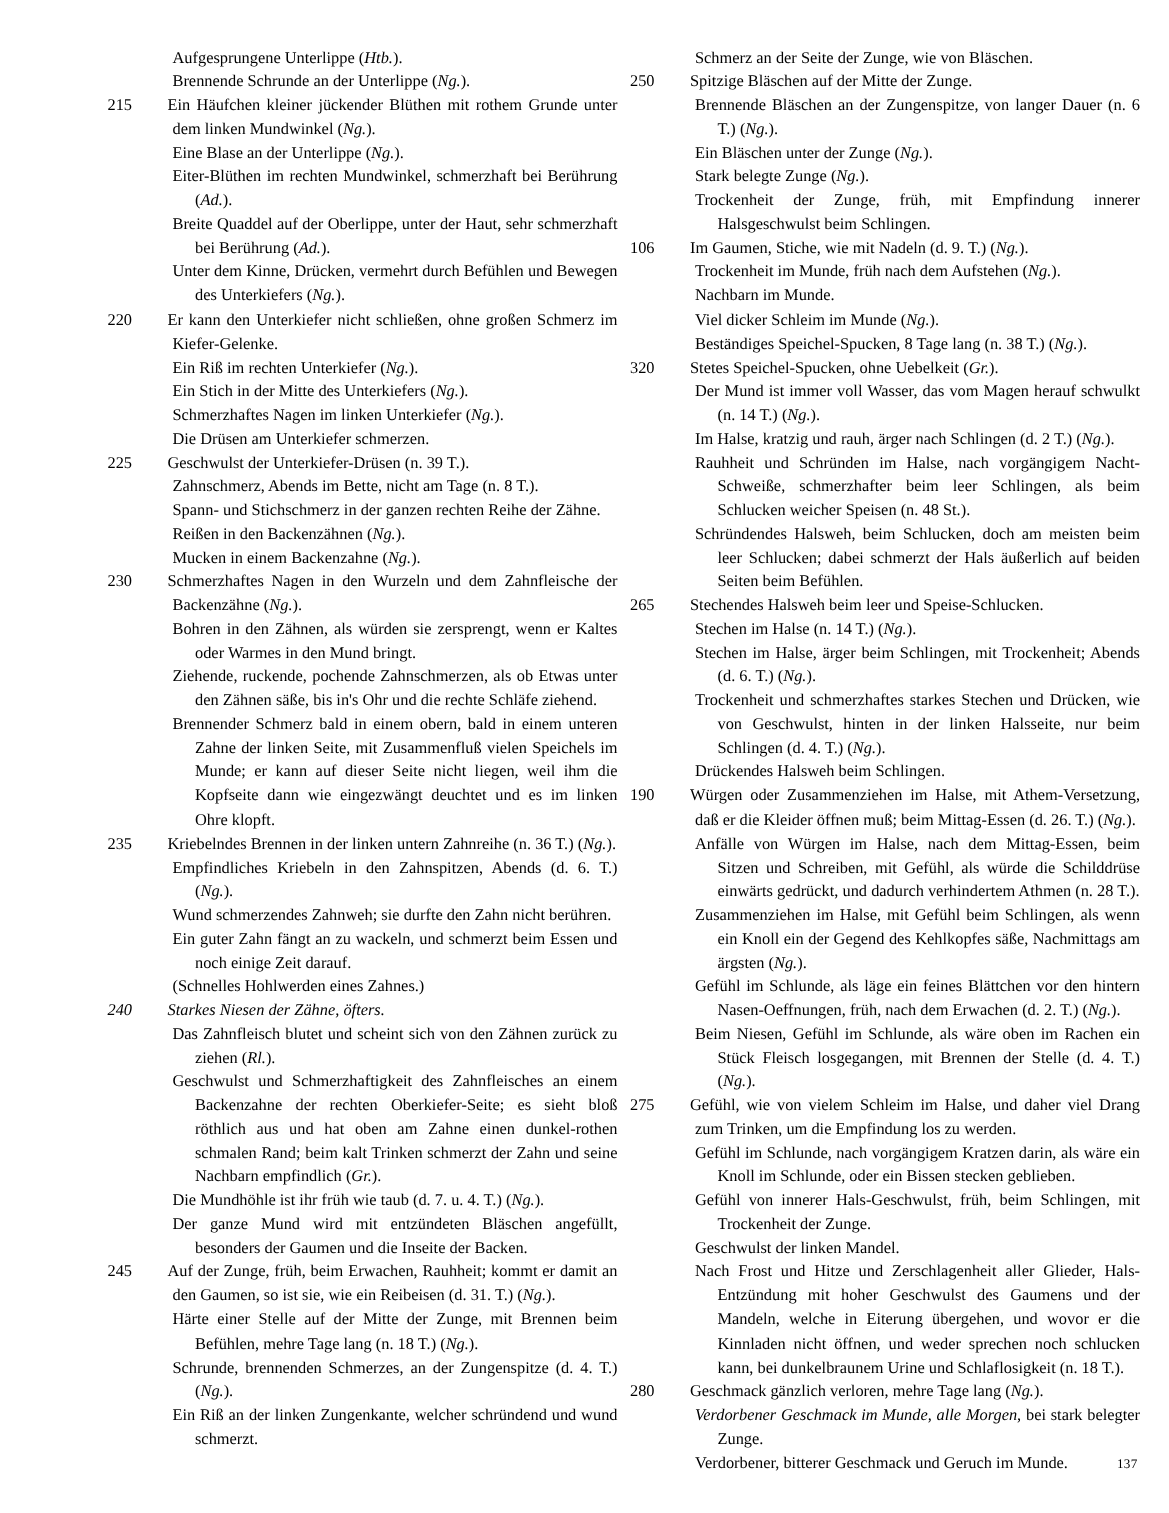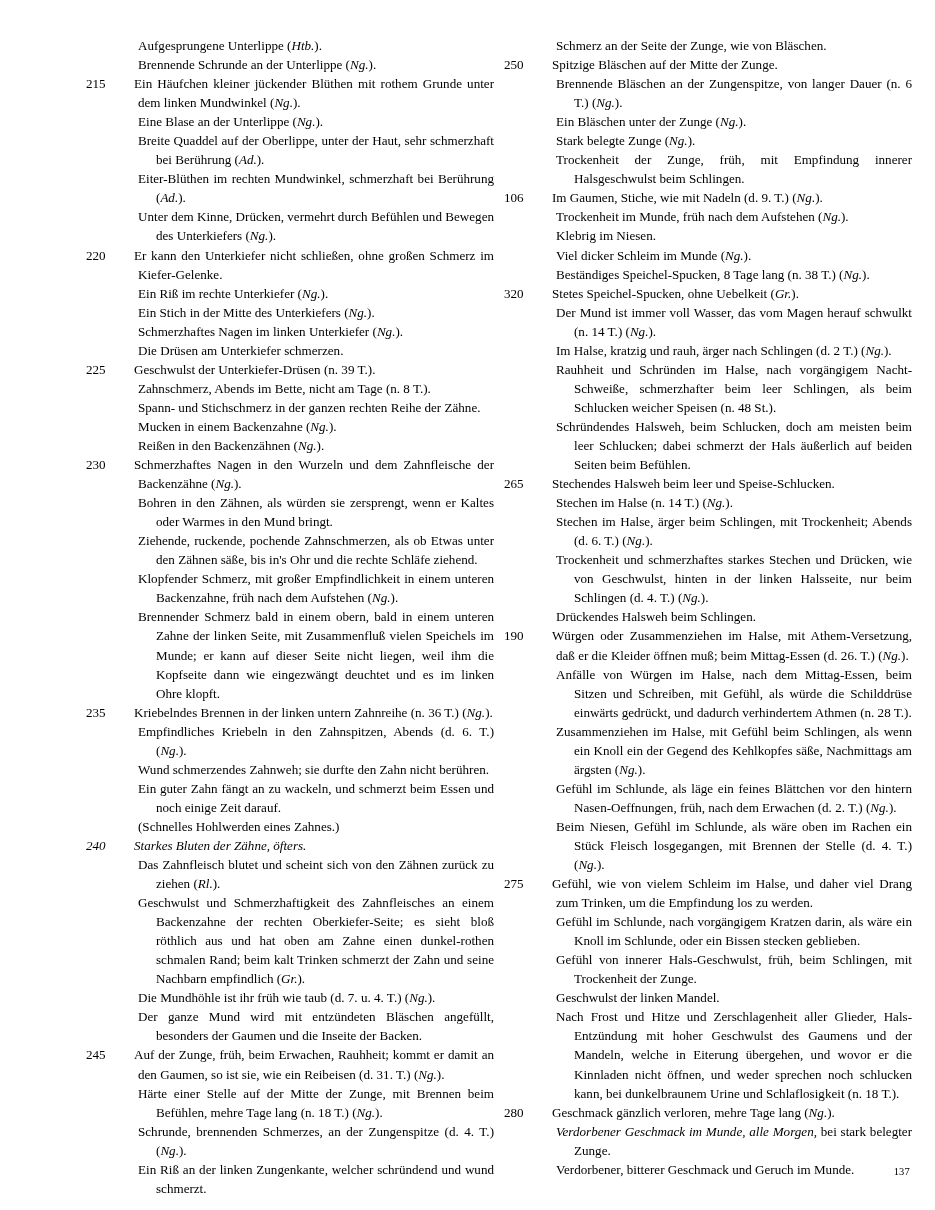--- a/index.html
+++ b/index.html
@@ -73,63 +73,62 @@
 </head>
 <body>
 
 <div class="page">
   <div class="columns">
     <div class="column" id="col-0">
         <p class="entry plain"><span>Aufgesprungene Unterlippe (</span><span class="it">Htb.</span><span>).</span></p>
         <p class="entry plain"><span>Brennende Schrunde an der Unterlippe (</span><span class="it">Ng.</span><span>).</span></p>
         <p class="entry numbered"><span class="num">215</span><span>Ein Häufchen kleiner jückender Blüthen mit rothem Grunde unter dem linken Mundwinkel (</span><span class="it">Ng.</span><span>).</span></p>
         <p class="entry plain"><span>Eine Blase an der Unterlippe (</span><span class="it">Ng.</span><span>).</span></p>
+        <p class="entry plain"><span>Eiter-Blüthen im rechten Mundwinkel, schmerzhaft bei Berührung (</span><span class="it">Ad.</span><span>).</span></p>
         <p class="entry plain"><span>Breite Quaddel auf der Oberlippe, unter der Haut, sehr schmerzhaft bei Berührung (</span><span class="it">Ad.</span><span>).</span></p>
-        <p class="entry plain"><span>Eiter-Blüthen im rechten Mundwinkel, schmerzhaft bei Berührung (</span><span class="it">Ad.</span><span>).</span></p>
         <p class="entry plain"><span>Unter dem Kinne, Drücken, vermehrt durch Befühlen und Bewegen des Unterkiefers (</span><span class="it">Ng.</span><span>).</span></p>
         <p class="entry numbered"><span class="num">220</span><span>Er kann den Unterkiefer nicht schließen, ohne großen Schmerz im Kiefer-Gelenke.</span></p>
-        <p class="entry plain"><span>Ein Riß im rechte Unterkiefer (</span><span class="it">Ng.</span><span>).</span></p>
+        <p class="entry plain"><span>Ein Riß im rechten Unterkiefer (</span><span class="it">Ng.</span><span>).</span></p>
         <p class="entry plain"><span>Ein Stich in der Mitte des Unterkiefers (</span><span class="it">Ng.</span><span>).</span></p>
         <p class="entry plain"><span>Schmerzhaftes Nagen im linken Unterkiefer (</span><span class="it">Ng.</span><span>).</span></p>
         <p class="entry plain"><span>Die Drüsen am Unterkiefer schmerzen.</span></p>
         <p class="entry numbered"><span class="num">225</span><span>Geschwulst der Unterkiefer-Drüsen (n. 39 T.).</span></p>
         <p class="entry plain"><span>Zahnschmerz, Abends im Bette, nicht am Tage (n. 8 T.).</span></p>
         <p class="entry plain"><span>Spann- und Stichschmerz in der ganzen rechten Reihe der Zähne.</span></p>
+        <p class="entry plain"><span>Reißen in den Backenzähnen (</span><span class="it">Ng.</span><span>).</span></p>
         <p class="entry plain"><span>Mucken in einem Backenzahne (</span><span class="it">Ng.</span><span>).</span></p>
-        <p class="entry plain"><span>Reißen in den Backenzähnen (</span><span class="it">Ng.</span><span>).</span></p>
         <p class="entry numbered"><span class="num">230</span><span>Schmerzhaftes Nagen in den Wurzeln und dem Zahnfleische der Backenzähne (</span><span class="it">Ng.</span><span>).</span></p>
         <p class="entry plain"><span>Bohren in den Zähnen, als würden sie zersprengt, wenn er Kaltes oder Warmes in den Mund bringt.</span></p>
         <p class="entry plain"><span>Ziehende, ruckende, pochende Zahnschmerzen, als ob Etwas unter den Zähnen säße, bis in's Ohr und die rechte Schläfe ziehend.</span></p>
-        <p class="entry plain"><span>Klopfender Schmerz, mit großer Empfindlichkeit in einem unteren Backenzahne, früh nach dem Aufstehen (</span><span class="it">Ng.</span><span>).</span></p>
         <p class="entry plain"><span>Brennender Schmerz bald in einem obern, bald in einem unteren Zahne der linken Seite, mit Zusammenfluß vielen Speichels im Munde; er kann auf dieser Seite nicht liegen, weil ihm die Kopfseite dann wie eingezwängt deuchtet und es im linken Ohre klopft.</span></p>
         <p class="entry numbered"><span class="num">235</span><span>Kriebelndes Brennen in der linken untern Zahnreihe (n. 36 T.) (</span><span class="it">Ng.</span><span>).</span></p>
         <p class="entry plain"><span>Empfindliches Kriebeln in den Zahnspitzen, Abends (d. 6. T.) (</span><span class="it">Ng.</span><span>).</span></p>
         <p class="entry plain"><span>Wund schmerzendes Zahnweh; sie durfte den Zahn nicht berühren.</span></p>
         <p class="entry plain"><span>Ein guter Zahn fängt an zu wackeln, und schmerzt beim Essen und noch einige Zeit darauf.</span></p>
         <p class="entry plain"><span>(Schnelles Hohlwerden eines Zahnes.)</span></p>
-        <p class="entry numbered italic-entry"><span class="num">240</span><span>Starkes Bluten der Zähne, öfters.</span></p>
+        <p class="entry numbered italic-entry"><span class="num">240</span><span>Starkes Niesen der Zähne, öfters.</span></p>
         <p class="entry plain"><span>Das Zahnfleisch blutet und scheint sich von den Zähnen zurück zu ziehen (</span><span class="it">Rl.</span><span>).</span></p>
         <p class="entry plain"><span>Geschwulst und Schmerzhaftigkeit des Zahnfleisches an einem Backenzahne der rechten Oberkiefer-Seite; es sieht bloß röthlich aus und hat oben am Zahne einen dunkel-rothen schmalen Rand; beim kalt Trinken schmerzt der Zahn und seine Nachbarn empfindlich (</span><span class="it">Gr.</span><span>).</span></p>
         <p class="entry plain"><span>Die Mundhöhle ist ihr früh wie taub (d. 7. u. 4. T.) (</span><span class="it">Ng.</span><span>).</span></p>
         <p class="entry plain"><span>Der ganze Mund wird mit entzündeten Bläschen angefüllt, besonders der Gaumen und die Inseite der Backen.</span></p>
         <p class="entry numbered"><span class="num">245</span><span>Auf der Zunge, früh, beim Erwachen, Rauhheit; kommt er damit an den Gaumen, so ist sie, wie ein Reibeisen (d. 31. T.) (</span><span class="it">Ng.</span><span>).</span></p>
         <p class="entry plain"><span>Härte einer Stelle auf der Mitte der Zunge, mit Brennen beim Befühlen, mehre Tage lang (n. 18 T.) (</span><span class="it">Ng.</span><span>).</span></p>
         <p class="entry plain"><span>Schrunde, brennenden Schmerzes, an der Zungenspitze (d. 4. T.) (</span><span class="it">Ng.</span><span>).</span></p>
         <p class="entry plain"><span>Ein Riß an der linken Zungenkante, welcher schründend und wund schmerzt.</span></p>
       </div>
     <div class="column" id="col-1">
         <p class="entry plain"><span>Schmerz an der Seite der Zunge, wie von Bläschen.</span></p>
         <p class="entry numbered"><span class="num">250</span><span>Spitzige Bläschen auf der Mitte der Zunge.</span></p>
         <p class="entry plain"><span>Brennende Bläschen an der Zungenspitze, von langer Dauer (n. 6 T.) (</span><span class="it">Ng.</span><span>).</span></p>
         <p class="entry plain"><span>Ein Bläschen unter der Zunge (</span><span class="it">Ng.</span><span>).</span></p>
         <p class="entry plain"><span>Stark belegte Zunge (</span><span class="it">Ng.</span><span>).</span></p>
         <p class="entry plain"><span>Trockenheit der Zunge, früh, mit Empfindung innerer Halsgeschwulst beim Schlingen.</span></p>
         <p class="entry numbered"><span class="num">106</span><span>Im Gaumen, Stiche, wie mit Nadeln (d. 9. T.) (</span><span class="it">Ng.</span><span>).</span></p>
         <p class="entry plain"><span>Trockenheit im Munde, früh nach dem Aufstehen (</span><span class="it">Ng.</span><span>).</span></p>
-        <p class="entry plain"><span>Klebrig im Niesen.</span></p>
+        <p class="entry plain"><span>Nachbarn im Munde.</span></p>
         <p class="entry plain"><span>Viel dicker Schleim im Munde (</span><span class="it">Ng.</span><span>).</span></p>
         <p class="entry plain"><span>Beständiges Speichel-Spucken, 8 Tage lang (n. 38 T.) (</span><span class="it">Ng.</span><span>).</span></p>
         <p class="entry numbered"><span class="num">320</span><span>Stetes Speichel-Spucken, ohne Uebelkeit (</span><span class="it">Gr.</span><span>).</span></p>
         <p class="entry plain"><span>Der Mund ist immer voll Wasser, das vom Magen herauf schwulkt (n. 14 T.) (</span><span class="it">Ng.</span><span>).</span></p>
         <p class="entry plain"><span>Im Halse, kratzig und rauh, ärger nach Schlingen (d. 2 T.) (</span><span class="it">Ng.</span><span>).</span></p>
         <p class="entry plain"><span>Rauhheit und Schründen im Halse, nach vorgängigem Nacht-Schweiße, schmerzhafter beim leer Schlingen, als beim Schlucken weicher Speisen (n. 48 St.).</span></p>
         <p class="entry plain"><span>Schründendes Halsweh, beim Schlucken, doch am meisten beim leer Schlucken; dabei schmerzt der Hals äußerlich auf beiden Seiten beim Befühlen.</span></p>
         <p class="entry numbered"><span class="num">265</span><span>Stechendes Halsweh beim leer und Speise-Schlucken.</span></p>
         <p class="entry plain"><span>Stechen im Halse (n. 14 T.) (</span><span class="it">Ng.</span><span>).</span></p>
         <p class="entry plain"><span>Stechen im Halse, ärger beim Schlingen, mit Trockenheit; Abends (d. 6. T.) (</span><span class="it">Ng.</span><span>).</span></p>

